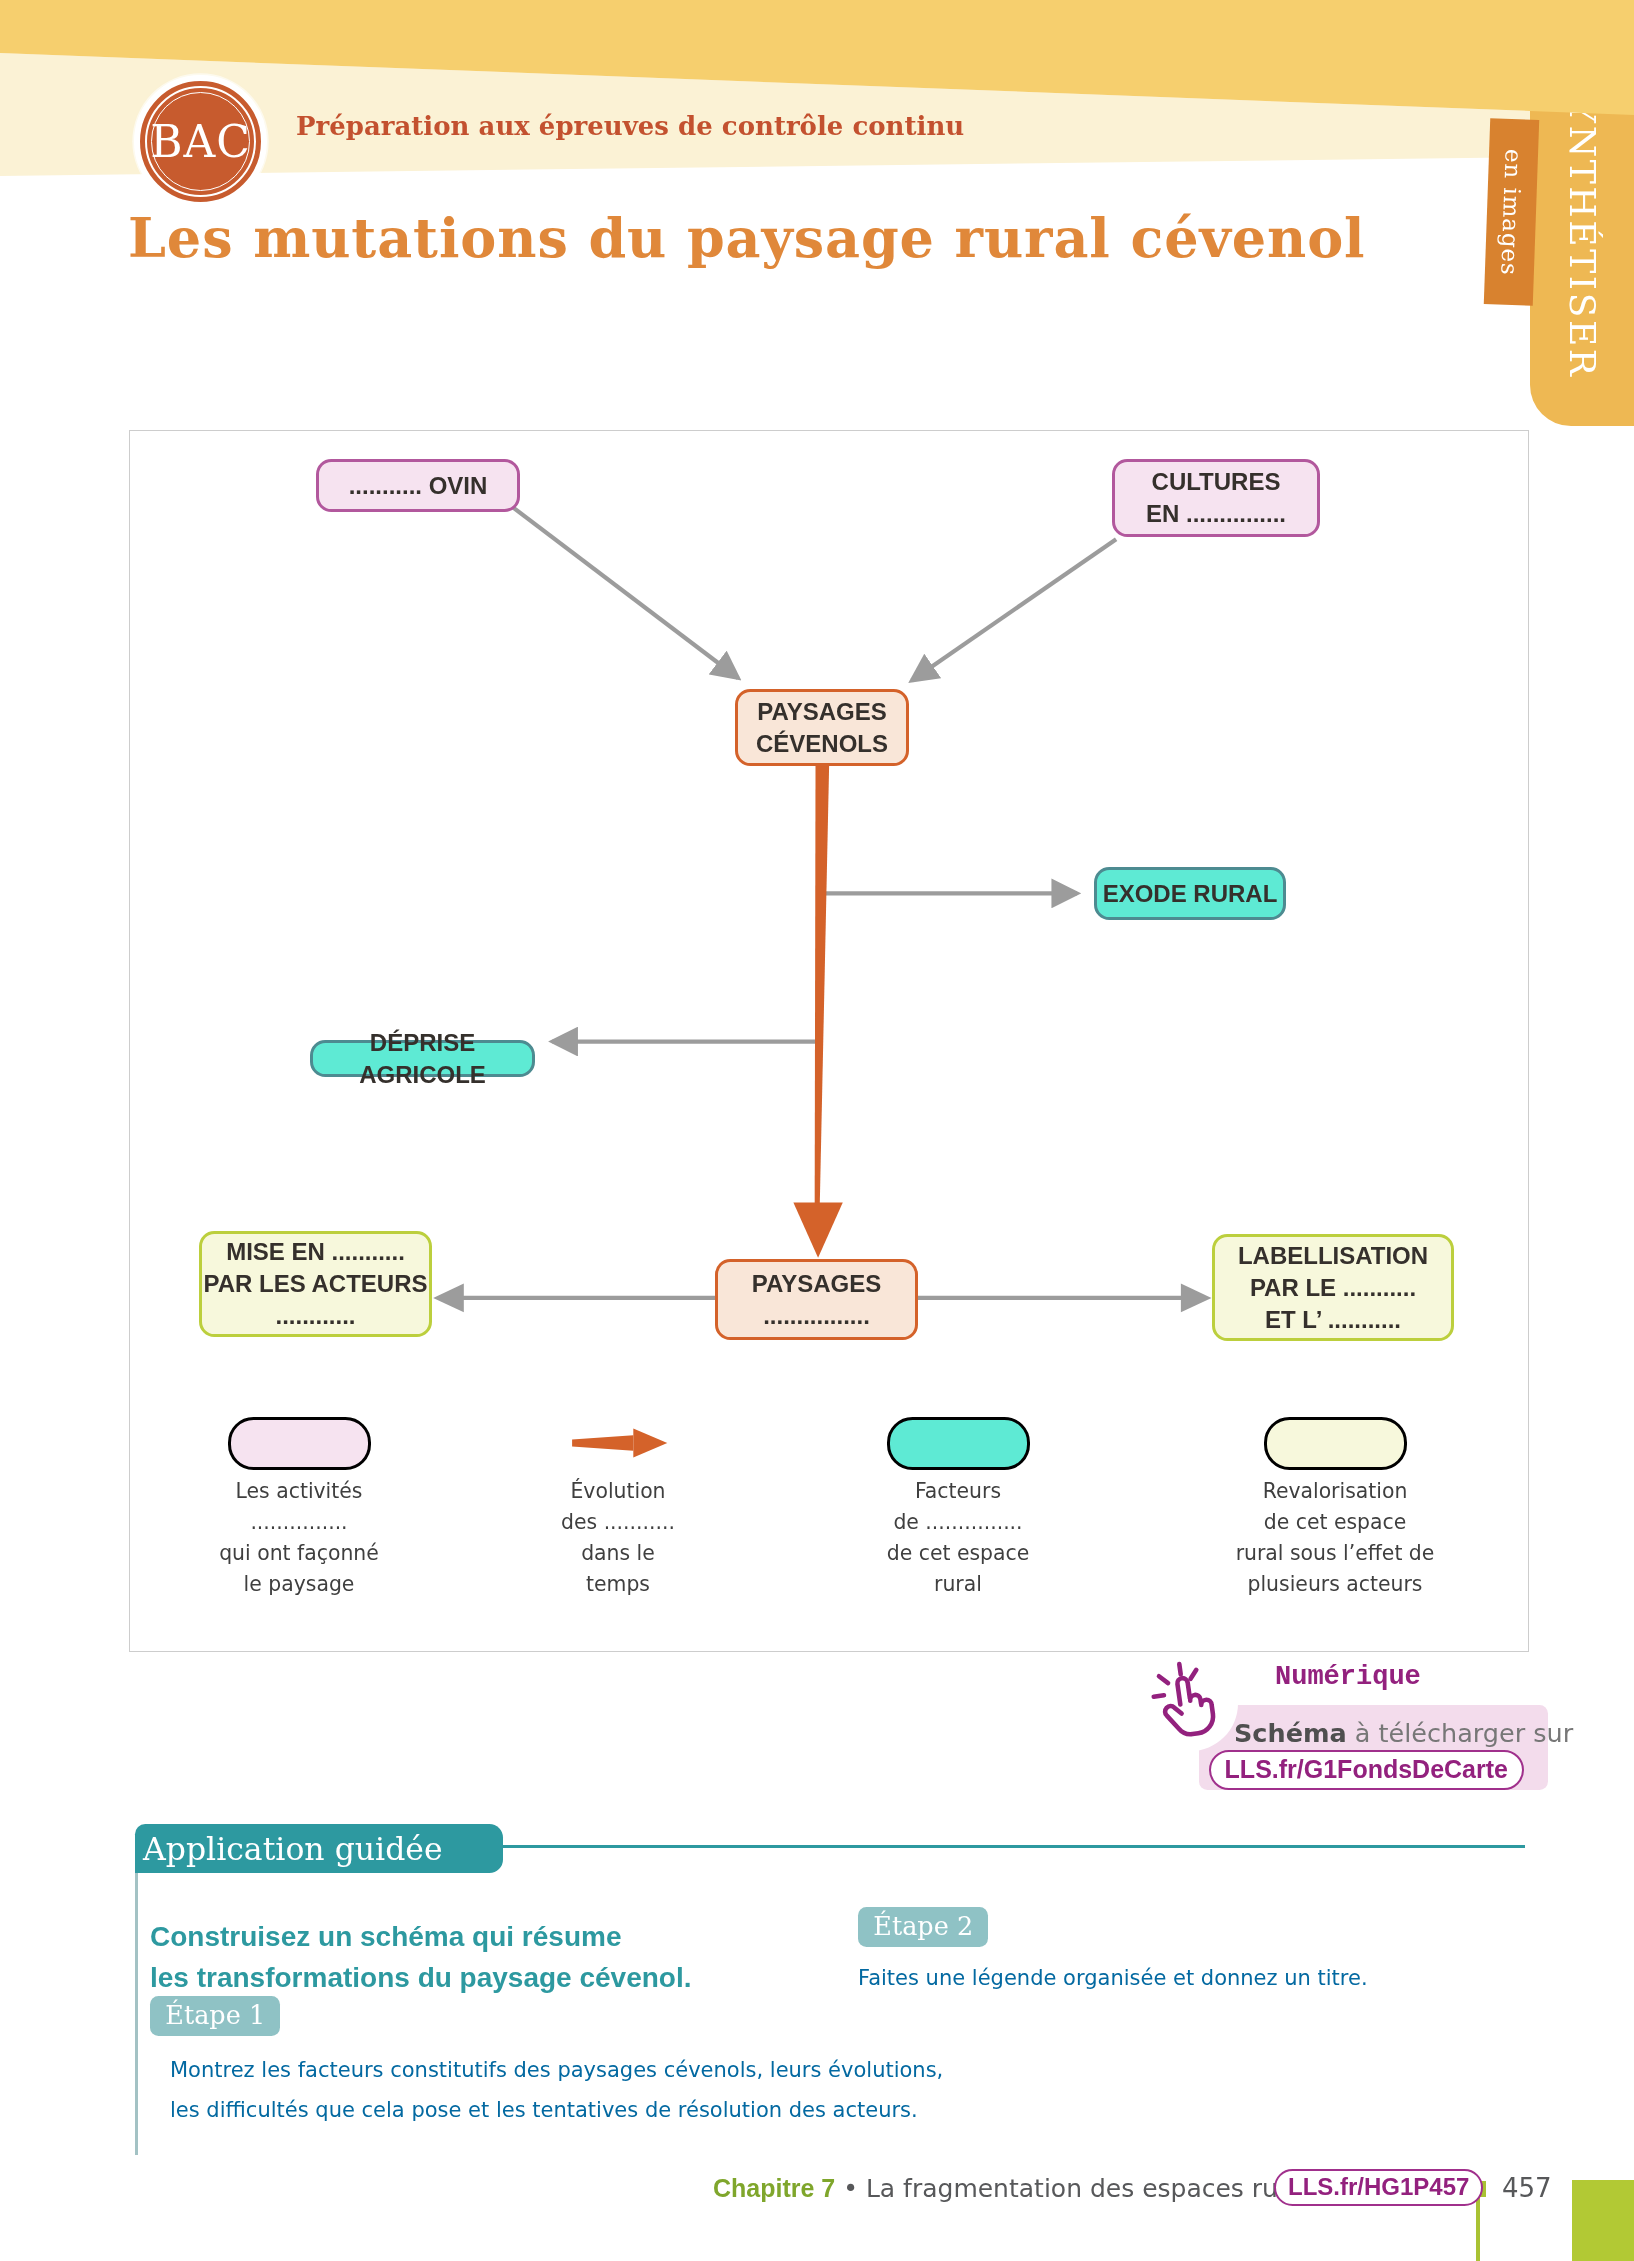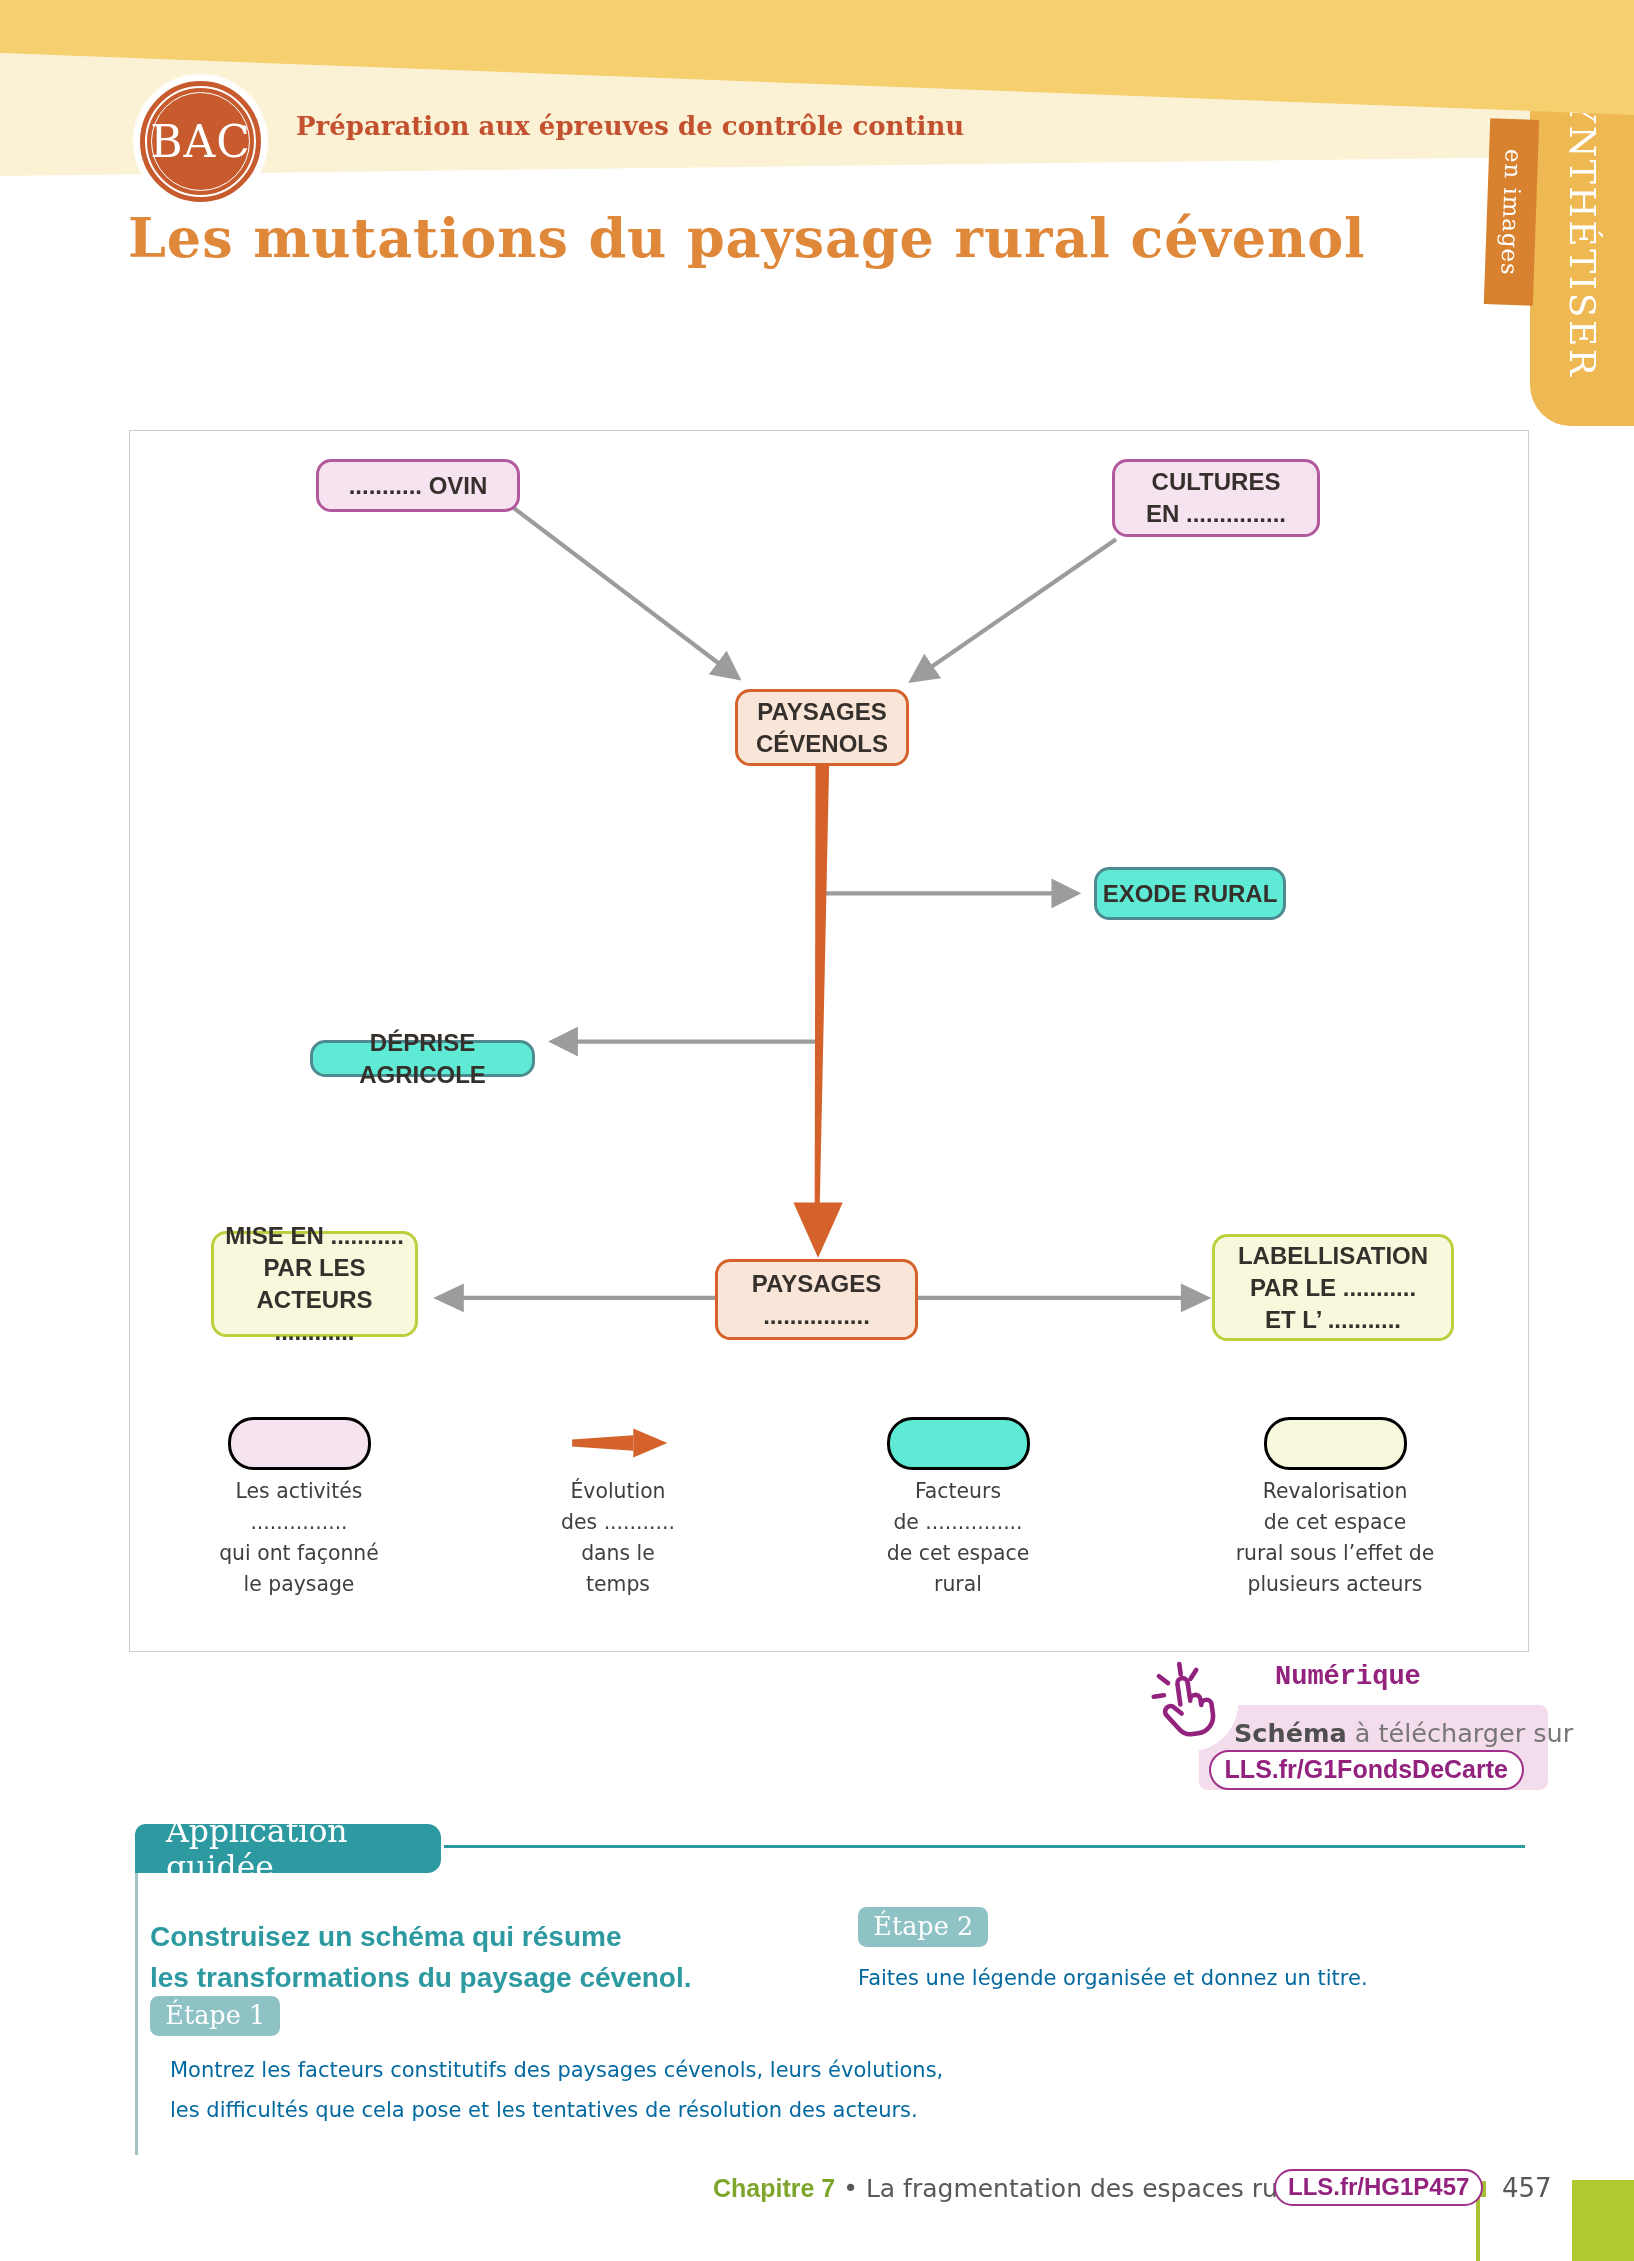--- a/index.html
+++ b/index.html
@@ -69,21 +69,21 @@
   .node span { display:block; }
   .pink   { background:#f6e3f0; border-color:#b2589d; }
   .orange { background:#f9e6d8; border-color:#d4622a; }
   .teal   { background:#5eead4; border-color:#4d8b91; }
   .lime   { background:#f7f8dc; border-color:#bccf3d; }
   .n-ovin      { left:186px;  top:28px;  width:204px; height:53px; }
   .n-cultures  { left:982px; top:28px;  width:208px; height:78px; }
   .n-cevenols  { left:605px;  top:258px; width:174px; height:77px; }
   .n-exode     { left:964px; top:436px; width:192px; height:53px; }
   .n-deprise   { left:180px;  top:609px; width:225px; height:37px;align-items:center; }
-  .n-mise      { left:69px;   top:800px; width:207px; height:106px;margin-left:12px; }
+  .n-mise      { left:69px;   top:800px; width:233px; height:106px; }
   .n-paysages2 { left:585px;  top:828px; width:203px; height:81px; }
   .n-label     { left:1082px; top:803px; width:242px; height:107px; }
   
   .lg-col { position:absolute; top:979px; width:306px; text-align:center; }
   .lg-col-1 { left:16px; } .lg-col-2 { left:335px; } .lg-col-3 { left:675px; } .lg-col-4 { left:1052px; }
   .lg-swatch { height:66px; display:flex; align-items:center; justify-content:center; }
   .lg-pill { width:143px; height:53px; border:3.4px solid; border-radius:25.5px; }
   .lg-line { font-size:20.4px; line-height:31px; color:#3f3f3f; }
   
   .num-pink { position:absolute; left:1199px; top:1705px; width:349px; height:85px;
@@ -93,24 +93,24 @@
   .num-hand { position:absolute; left:1149px; top:1660px; z-index:5; transform:rotate(-8deg); }
   .num-title { position:absolute; left:1275px; top:1662px; z-index:5;
     font-family:Liberation Mono, monospace; font-weight:700; font-size:27px; color:#93217e; }
   .num-text { position:absolute; left:1234px; top:1718px; z-index:5; font-size:25.5px; color:#777; }
   .num-text b { color:#4f4f4f; }
   .link-pill { position:absolute; z-index:5; display:inline-block; background:#ffffff;
     border:2.6px solid #a0308c; border-radius:20.4px; color:#93217e;
     font-family:"Liberation Sans", sans-serif; font-weight:700; }
   .num-pill { left:1209px; top:1750px; font-size:25px; padding:2.6px 13.6px 4.3px; }
   
-  .app-banner { position:absolute; left:135px; top:1824px; width:306px; height:49px;
+  .app-banner { position:absolute; left:135px; top:1824px; width:368px; height:49px;
     background:#2d99a0; border-radius:10.2px 13.6px 13.6px 0; z-index:5;
     font-family:"DejaVu Serif", serif; font-size:31.5px; color:#ffffff;
-    display:flex; align-items:center; padding-left:31px; }
+    display:flex; align-items:center; padding-left:8px; }
   .app-hline { position:absolute; left:444px; top:1845px; width:1081px; height:2.6px; background:#2d99a0; }
   .app-vline { position:absolute; left:135px; top:1872px; width:2.6px; height:283px; background:#a3c2c4; }
   .app-intro { position:absolute; left:150px; top:1900px;
     font-family:"Liberation Sans", sans-serif; font-weight:700; font-size:28px;
     color:#2d99a0; line-height:41px;margin-top:16px; }
   .etape { position:absolute; display:inline-block; background:#8fc2c5; border-radius:8.5px;
     font-family:"DejaVu Serif", serif; font-size:25.5px; color:#ffffff; padding:4.3px 15.3px 6px; }
   .etape-1 { left:150px; top:1996px; }
   .etape-2 { left:858px; top:1907px; }
   .app-p { position:absolute; font-size:21px; color:#0369a1; line-height:40px; }

